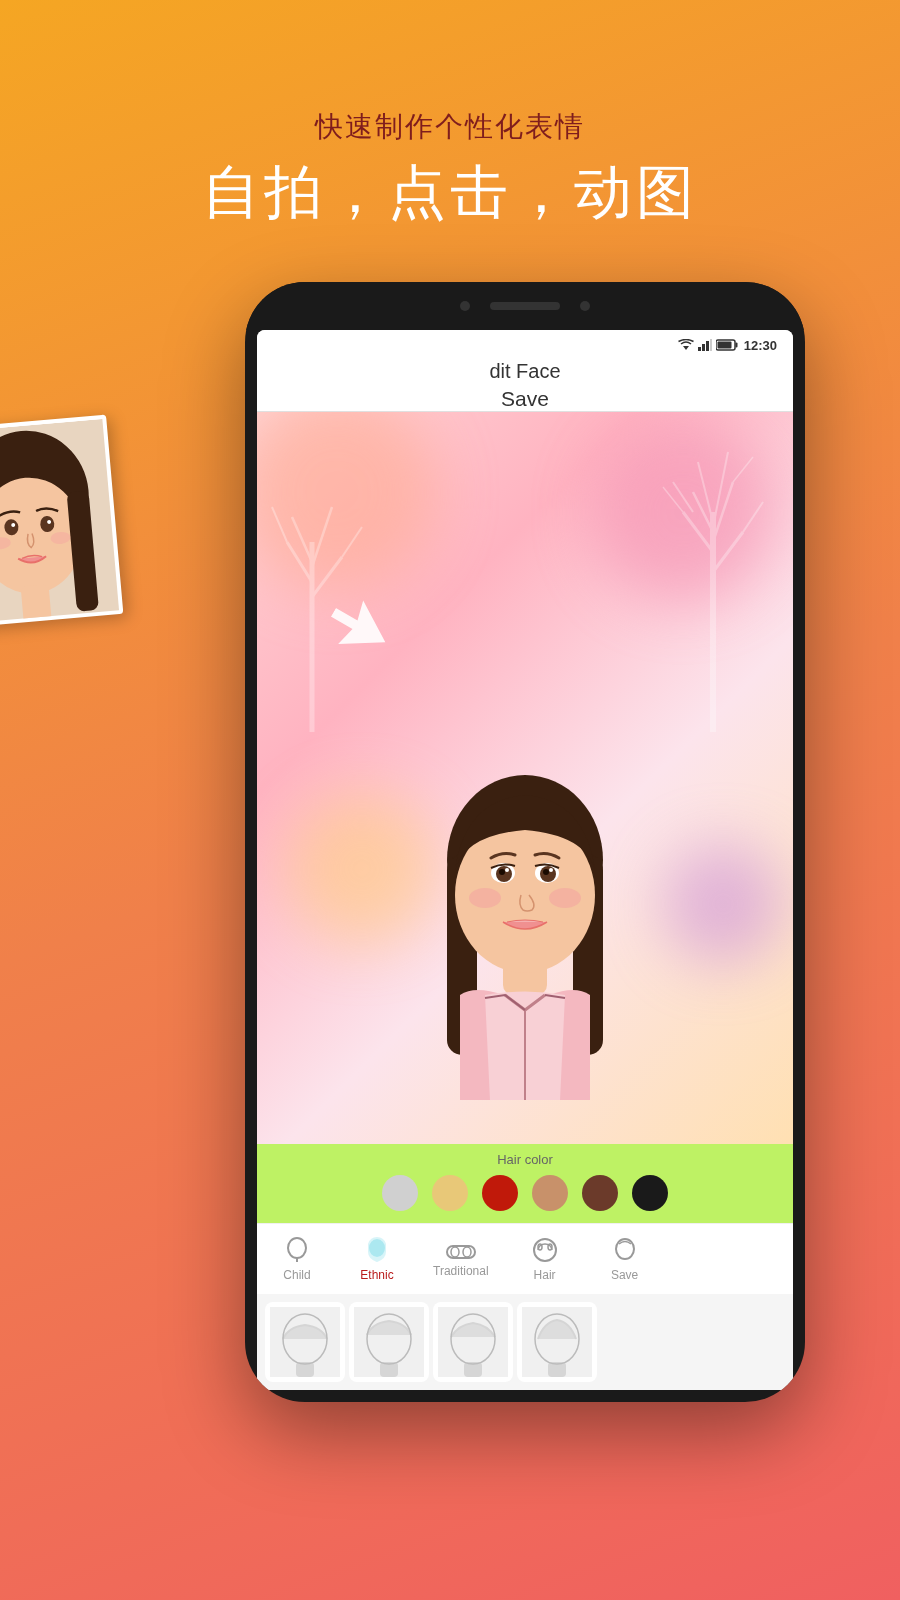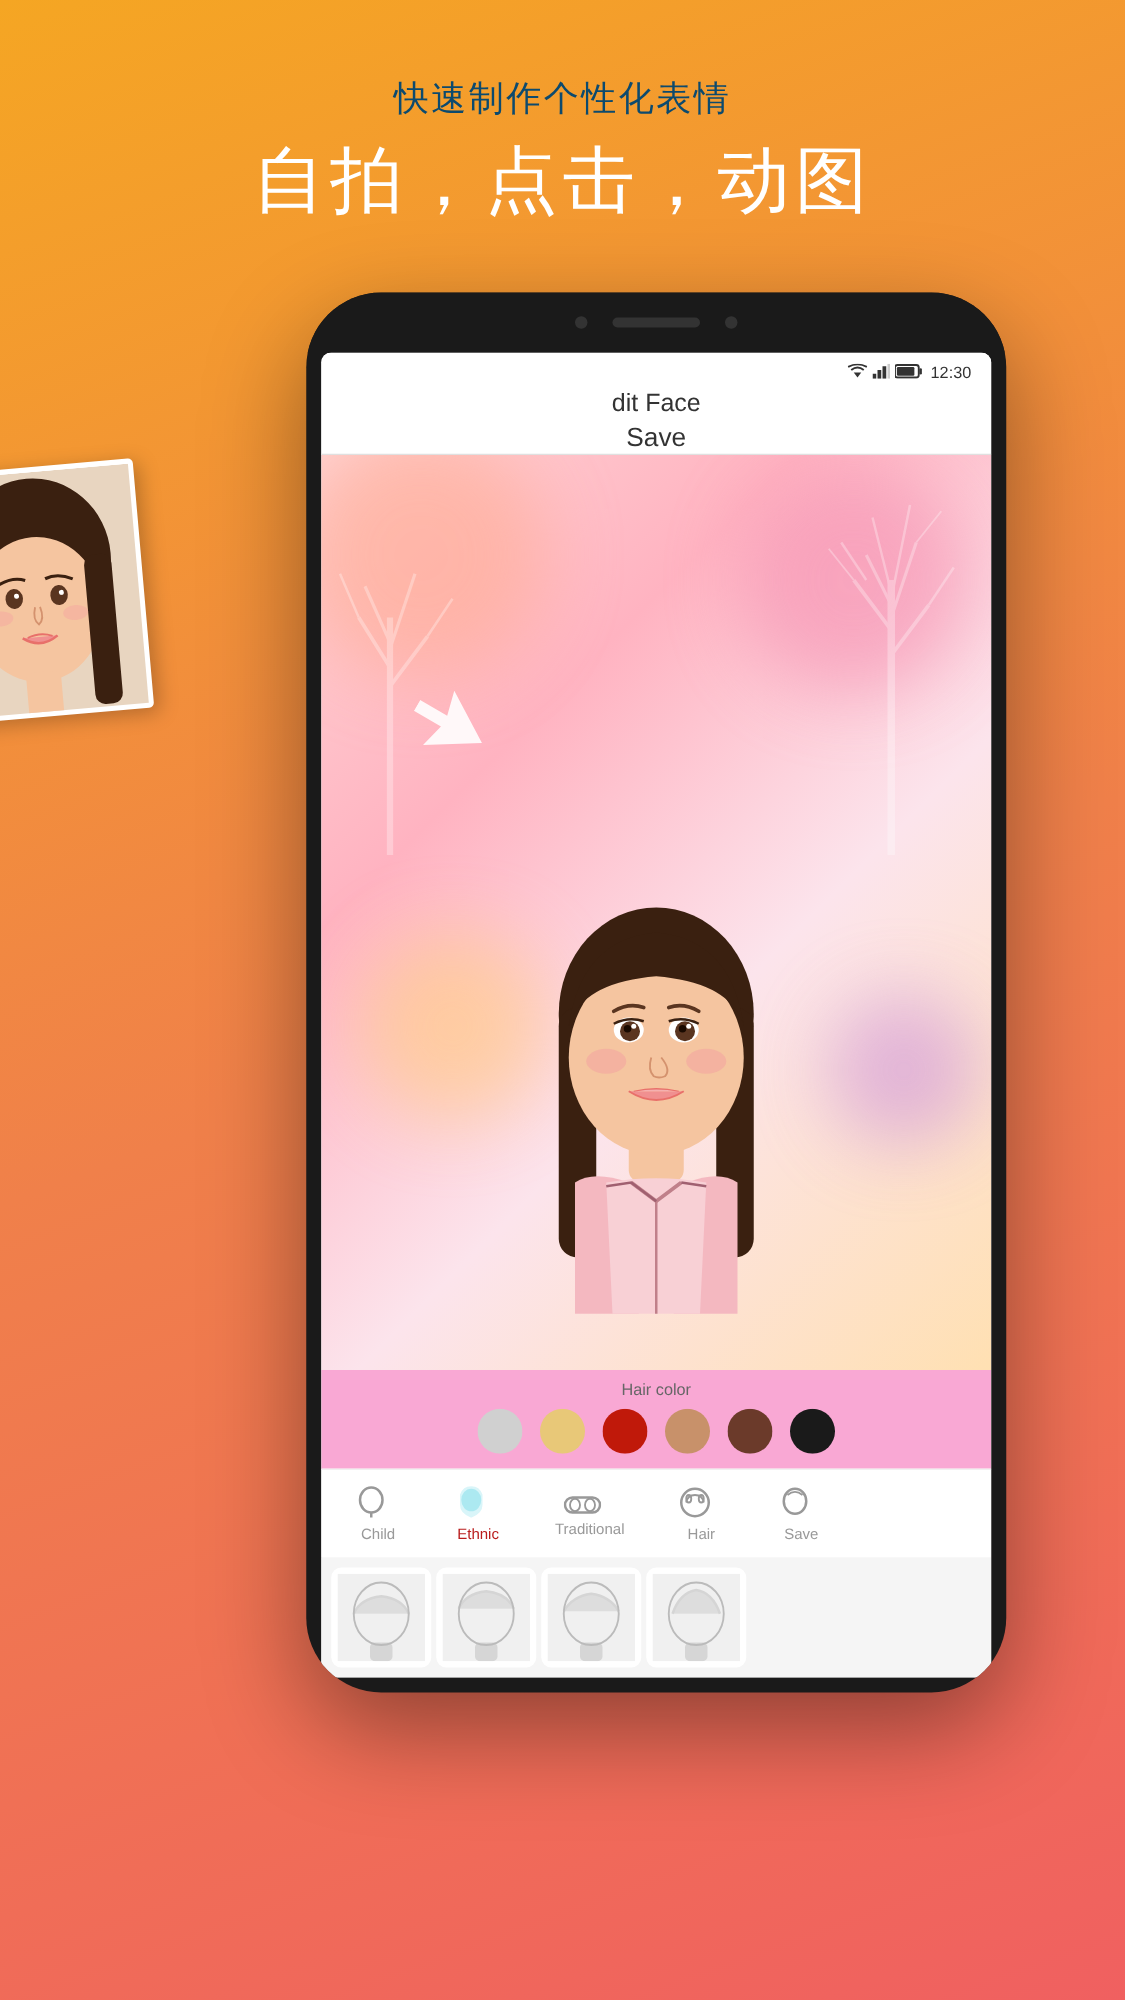--- a/index.html
+++ b/index.html
@@ -13,24 +13,25 @@
     }
 
     
     .top-text {
       text-align: center;
       padding-top: 60px;
       padding-bottom: 30px;
     }
     .top-text .subtitle {
       font-size: 28px;
-      color: #0c4a6e;
+      color: #7f1d1d;
       font-weight: 400;
       margin-bottom: 8px;
       letter-spacing: 2px;
+      margin-top: 48px;
     }
     .top-text .title {
       font-size: 58px;
       color: white;
       font-weight: 400;
       letter-spacing: 4px;
     }
 
     
     .phone-wrapper {
@@ -104,21 +105,21 @@
       height: 30px;
       display: flex;
       align-items: center;
       justify-content: flex-end;
       padding: 0 16px;
       gap: 6px;
       flex-shrink: 0;
     }
     .status-time {
       font-size: 13px;
-      font-weight: 400;
+      font-weight: 700;
       color: #333;
     }
     .status-icons {
       display: flex;
       align-items: center;
       gap: 4px;
     }
 
     
     .app-toolbar {
@@ -173,21 +174,21 @@
       width: 150px; height: 150px;
       background: #ffcc80;
       bottom: 200px; left: 30px;
     }
     .bg-blob-4 {
       width: 120px; height: 120px;
       background: #ce93d8;
       bottom: 180px; right: 10px;
     }
     .hair-color-section {
-      background: #f9a8d4;
+      background: #bef264;
       flex-shrink: 0;
       padding: 8px 0 4px;
     }
     .hair-color-title {
       text-align: center;
       font-size: 13px;
       color: #666;
       margin-bottom: 8px;
     }
     .hair-colors-row {
@@ -222,21 +223,20 @@
       padding: 4px 16px;
       cursor: pointer;
       min-width: 80px;
     }
     .category-tab.active .cat-label {
       color: #b91c1c;
     }
     .cat-label {
       font-size: 12px;
       color: #999;
-      margin-left: 11px;
     }
 
     
     .style-thumbnails {
       background: #f5f5f5;
       display: flex;
       gap: 4px;
       padding: 8px;
       flex-shrink: 0;
       overflow-x: auto;

